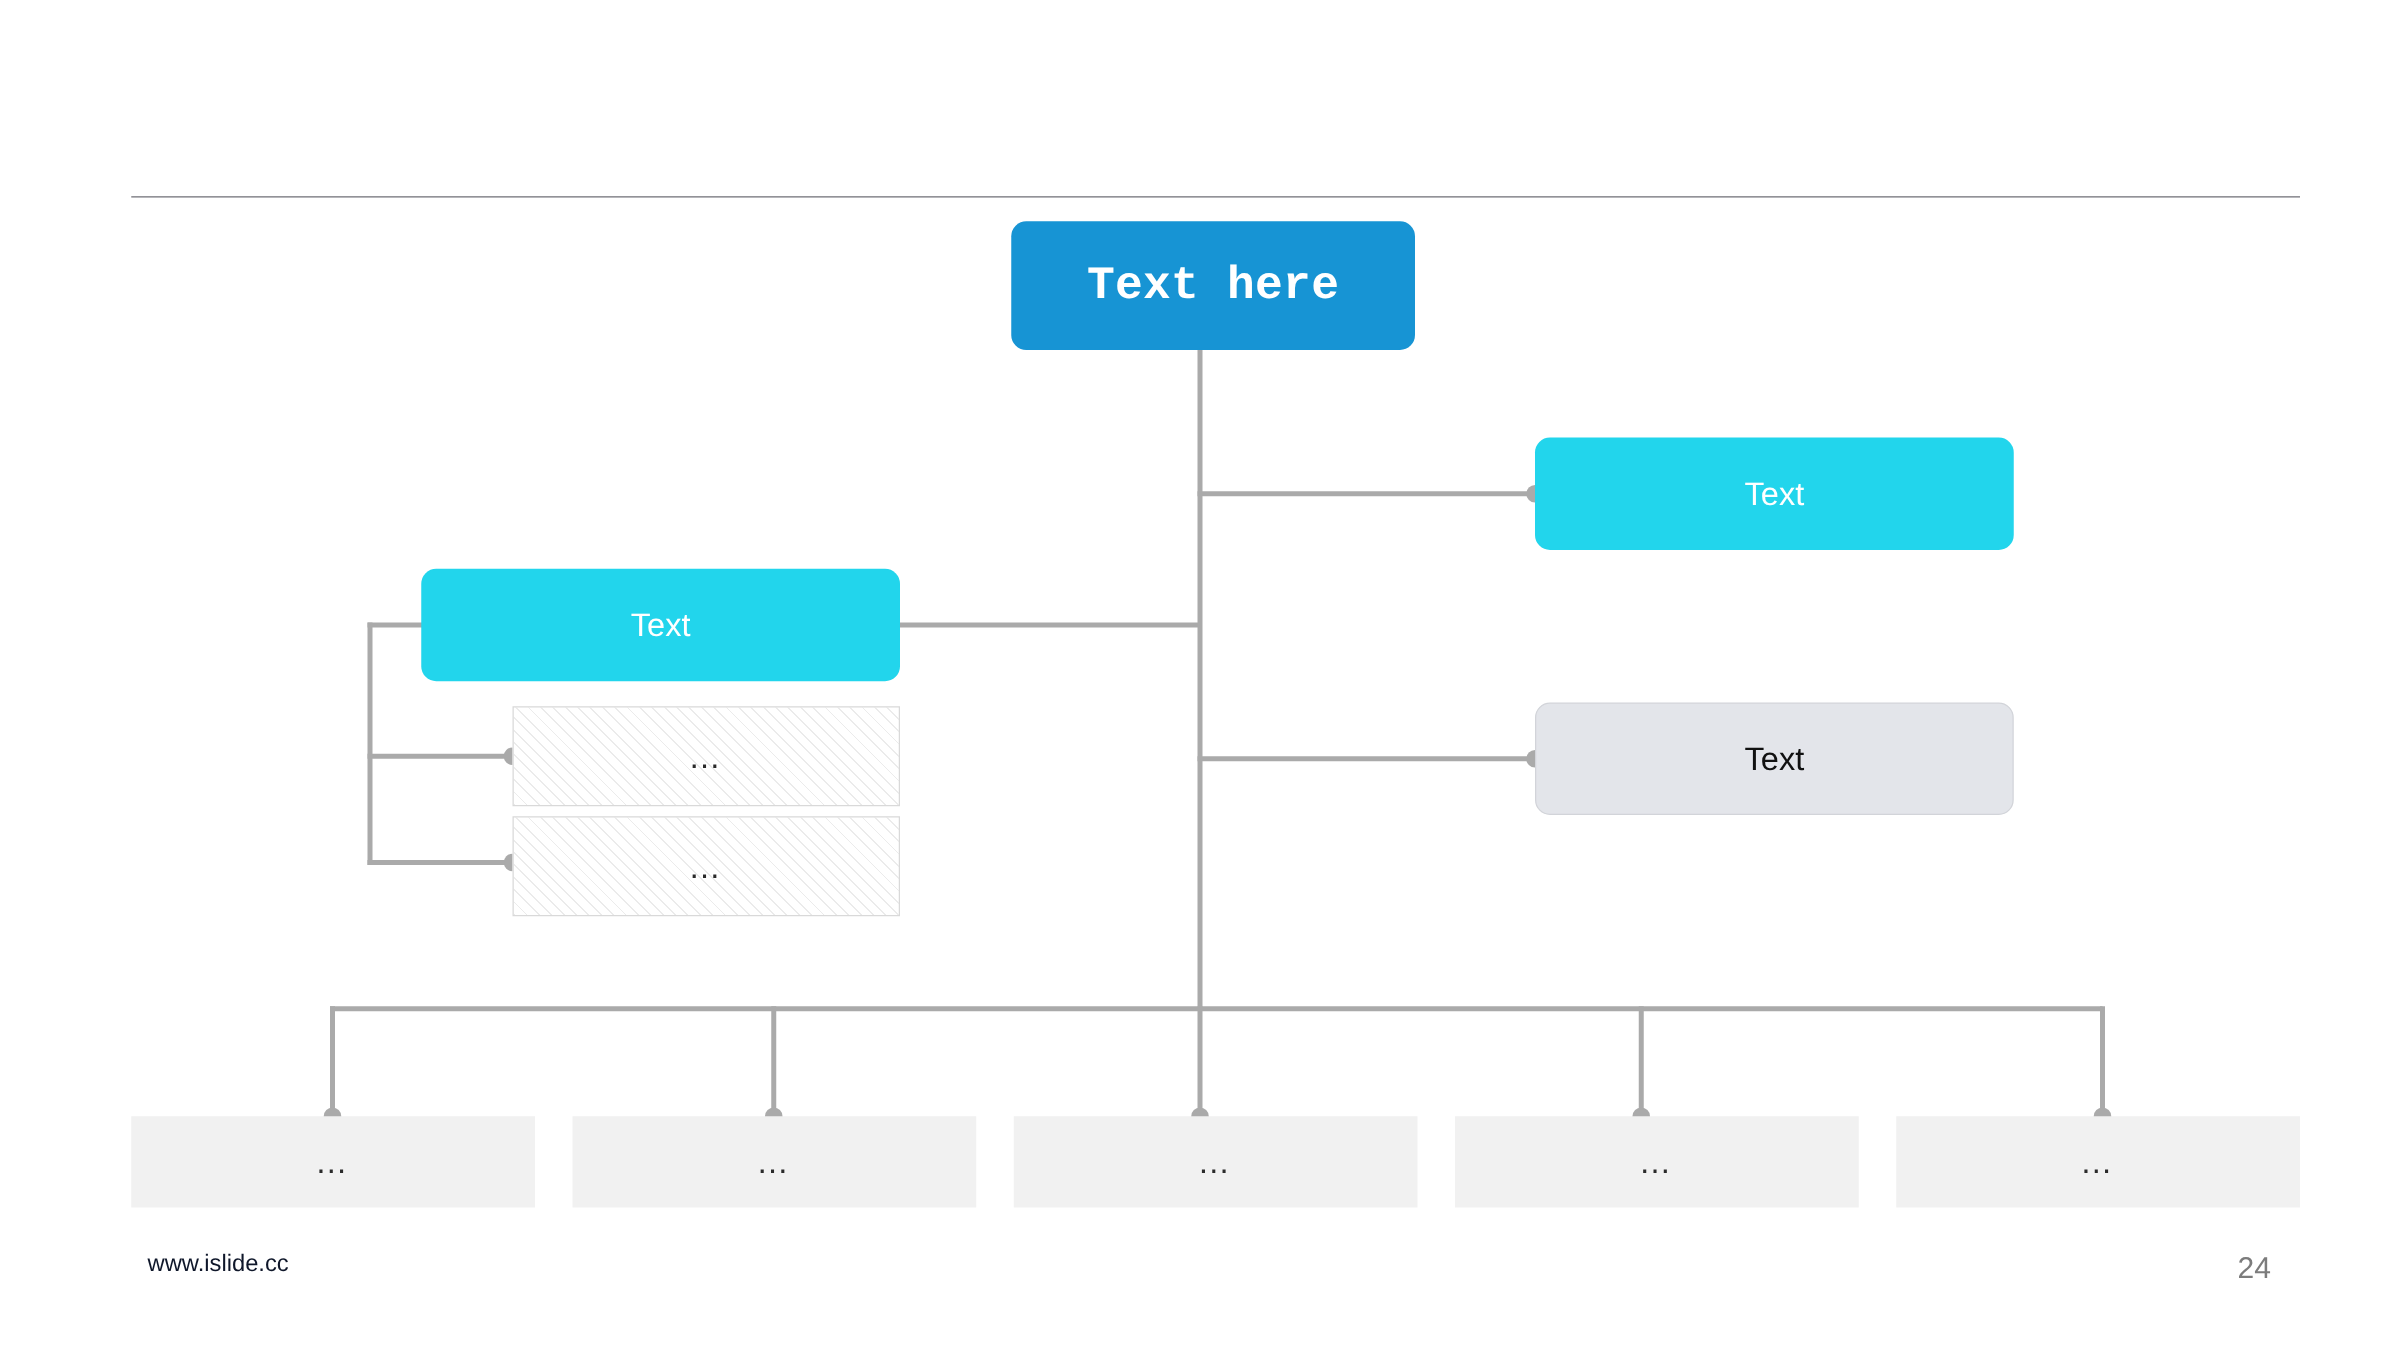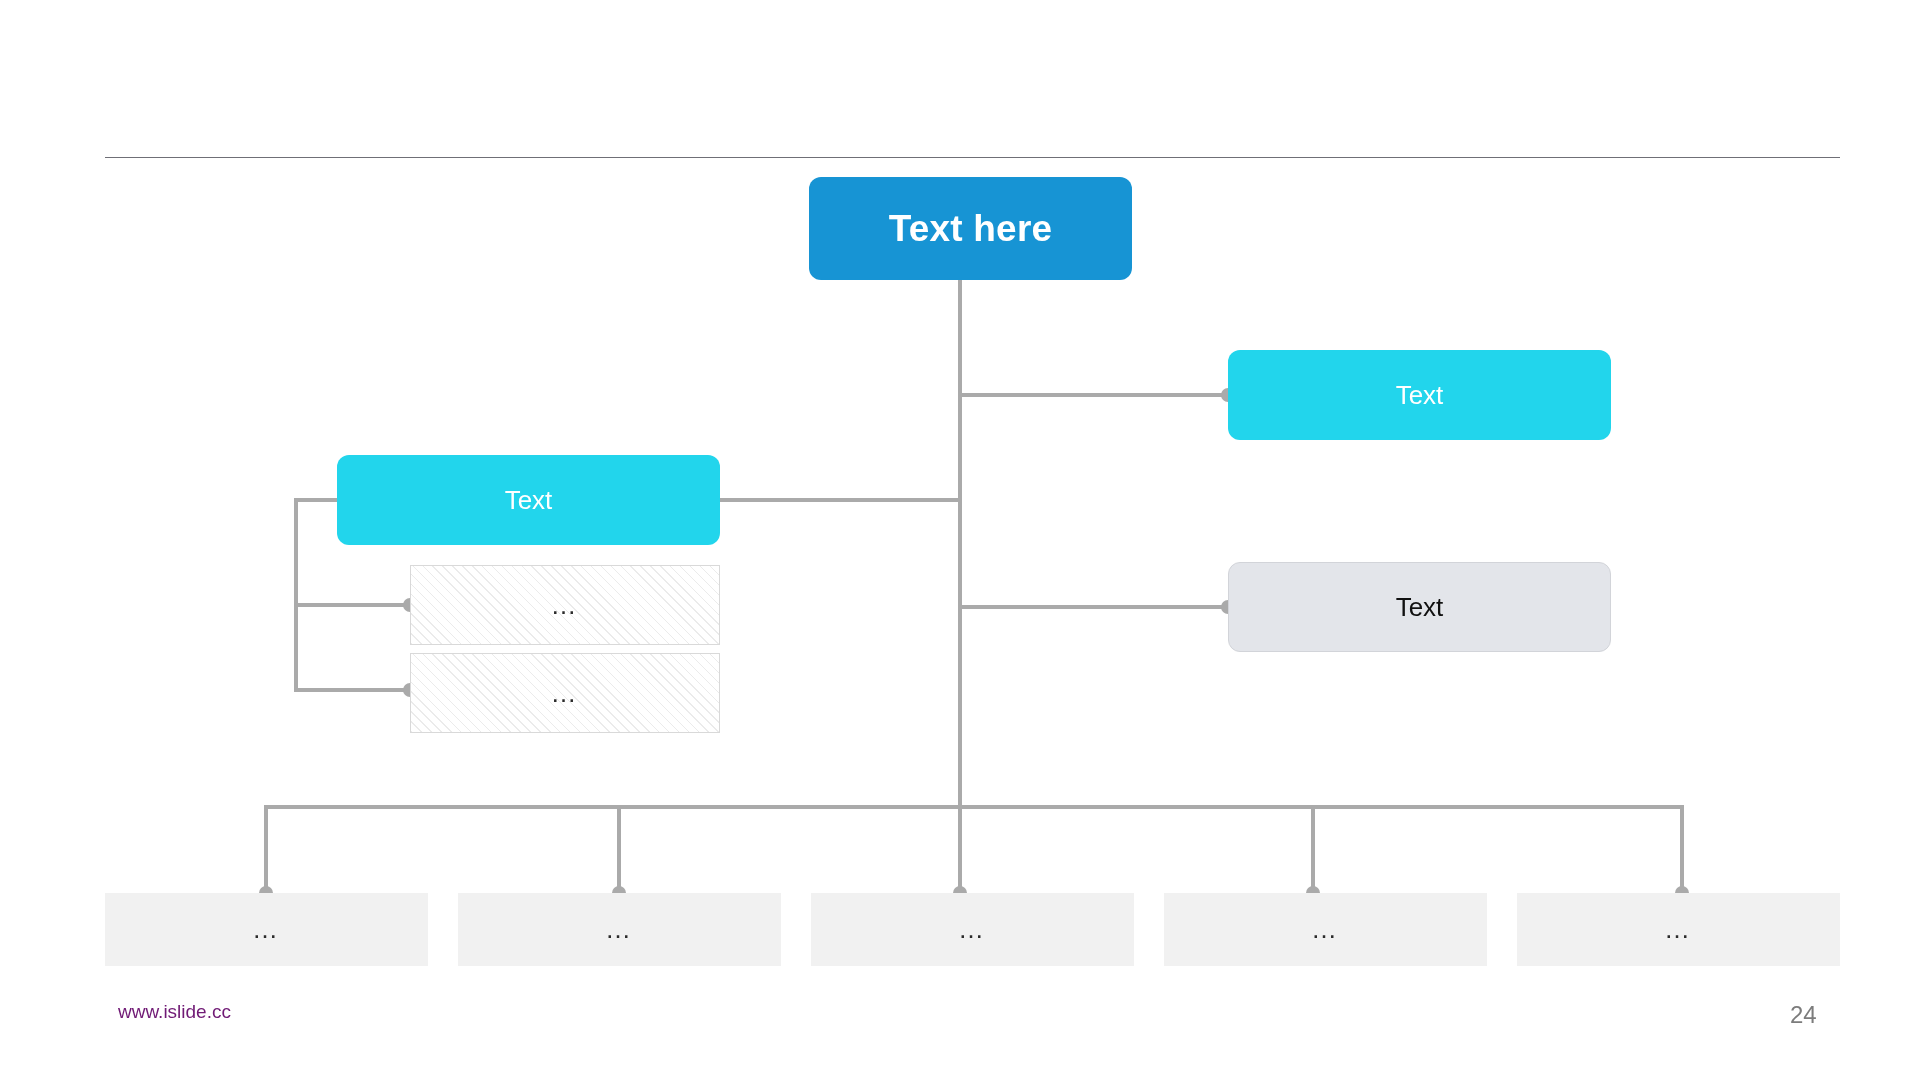--- a/index.html
+++ b/index.html
@@ -57,20 +57,21 @@
     text-align: center;
   }
 
   .node-root {
     background: #1794d4;
     border-radius: 12px;
     color: #ffffff;
     font-size: 37px;
     font-weight: bold;
     letter-spacing: .2px;
+    font-family: Liberation Mono, monospace;
   }
 
   .node-cyan {
     background: #22d5ec;
     border-radius: 12px;
     color: #ffffff;
     font-size: 26px;
     font-weight: normal;
   }
 
@@ -102,21 +103,21 @@
     font-size: 26px;
     letter-spacing: 3px;
   }
 
   
   .footer-url {
     position: absolute;
     left: 118px;
     top: 1001px;
     font-size: 19px;
-    color: #701a75;
+    color: #0f172a;
   }
   .footer-page {
     position: absolute;
     left: 1790px;
     top: 1001px;
     font-size: 24px;
     color: #7c7c7c;
   }
 </style>
 </head>

